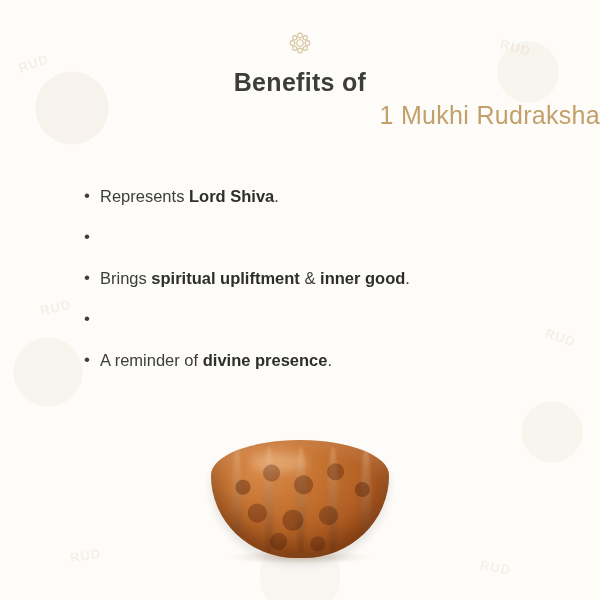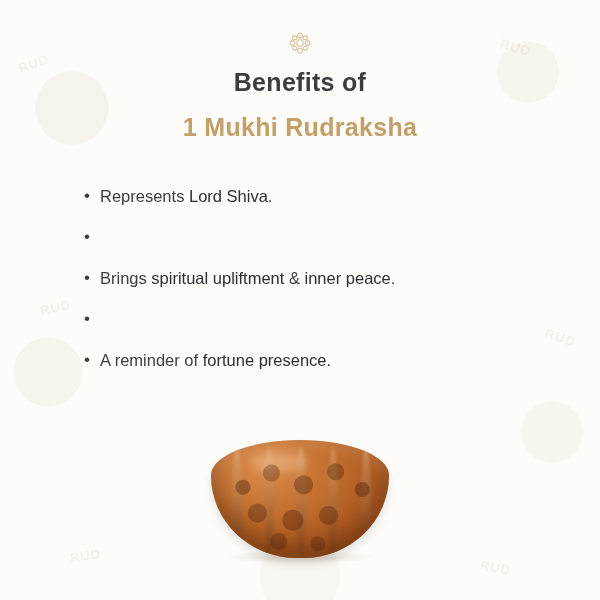--- a/index.html
+++ b/index.html
@@ -55,27 +55,28 @@
     top: 68px;
     left: 0;
     right: 0;
     text-align: center;
   }
   .title-line1 {
     font-size: 25px;
     font-weight: bold;
     color: #3d3d3d;
     letter-spacing: 0.3px;
-    margin-bottom: 16px;
+    margin-bottom: 4px;
   }
   .title-line2 {
     font-size: 25px;
-    font-weight: bold;
+    font-weight: normal;
     color: #c3a06a;
     letter-spacing: 0.3px;
+    text-align: right;
   }
 
   .benefits {
     position: absolute;
     top: 185px;
     left: 84px;
     right: 60px;
   }
   .benefit-row {
     display: flex;
@@ -88,21 +89,21 @@
     color: #3d3d3d;
     font-size: 17px;
     line-height: 22px;
   }
   .benefit-text {
     color: #3d3d3d;
     font-size: 16.5px;
     line-height: 22px;
   }
   .benefit-text b {
-    font-weight: normal;
+    font-weight: bold;
     color: #2e2e2e;
   }
 
   
   .bead-wrap {
     position: absolute;
     left: 0;
     right: 0;
     bottom: 42px;
     height: 170px;
@@ -204,28 +205,28 @@
   <div class="benefits">
     <div class="benefit-row">
       <span class="bullet">•</span>
       <span class="benefit-text">Represents <b>Lord Shiva</b>.</span>
     </div>
     <div class="benefit-row">
       <span class="bullet">•</span>
     </div>
     <div class="benefit-row">
       <span class="bullet">•</span>
-      <span class="benefit-text">Brings <b>spiritual upliftment</b> &amp; <b>inner peace</b>.</span>
-    </div>
-    <div class="benefit-row">
-      <span class="bullet">•</span>
-    </div>
-    <div class="benefit-row">
-      <span class="bullet">•</span>
-      <span class="benefit-text">A reminder of <b>fortune presence</b>.</span>
+      <span class="benefit-text">Brings <b>spiritual upliftment</b> &amp; <b>inner good</b>.</span>
+    </div>
+    <div class="benefit-row">
+      <span class="bullet">•</span>
+    </div>
+    <div class="benefit-row">
+      <span class="bullet">•</span>
+      <span class="benefit-text">A reminder of <b>divine presence</b>.</span>
     </div>
   </div>
 
   <div class="bead-wrap">
     <div class="bead">
       <div class="bead-highlight"></div>
       <div class="bead-ridge" style="left:12%;"></div>
       <div class="bead-ridge" style="left:30%;"></div>
       <div class="bead-ridge" style="left:48%;"></div>
       <div class="bead-ridge" style="left:66%;"></div>

